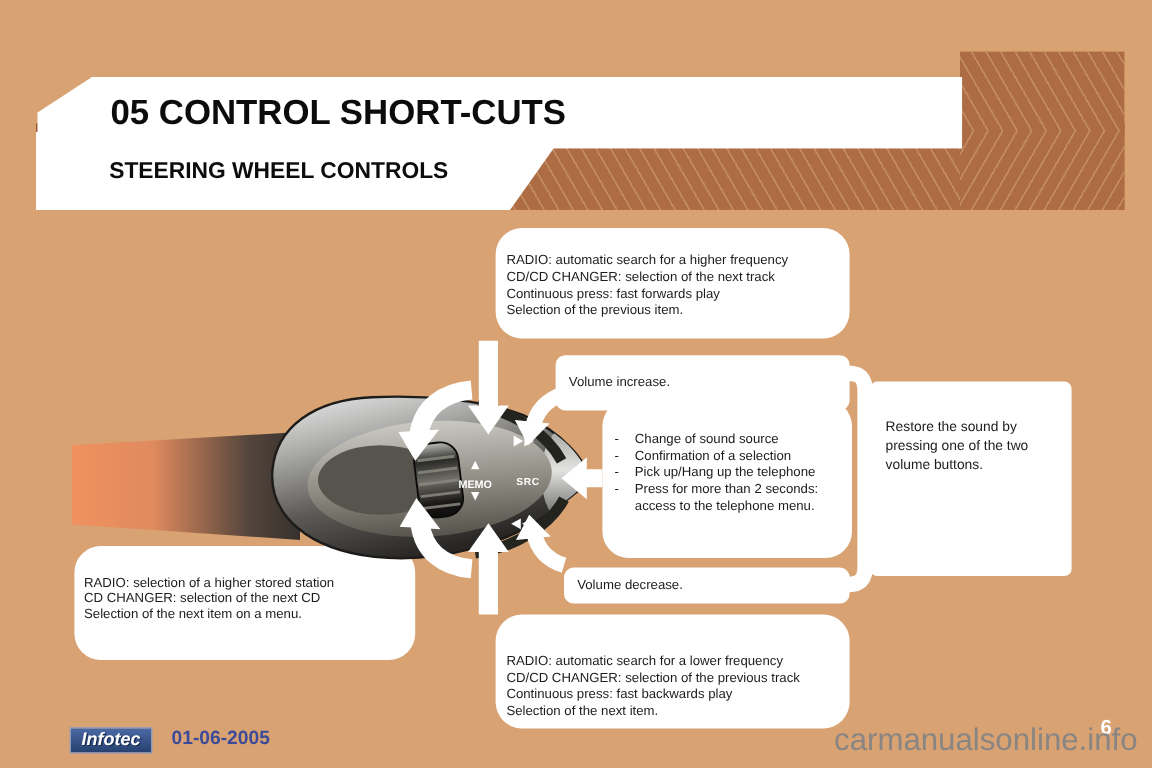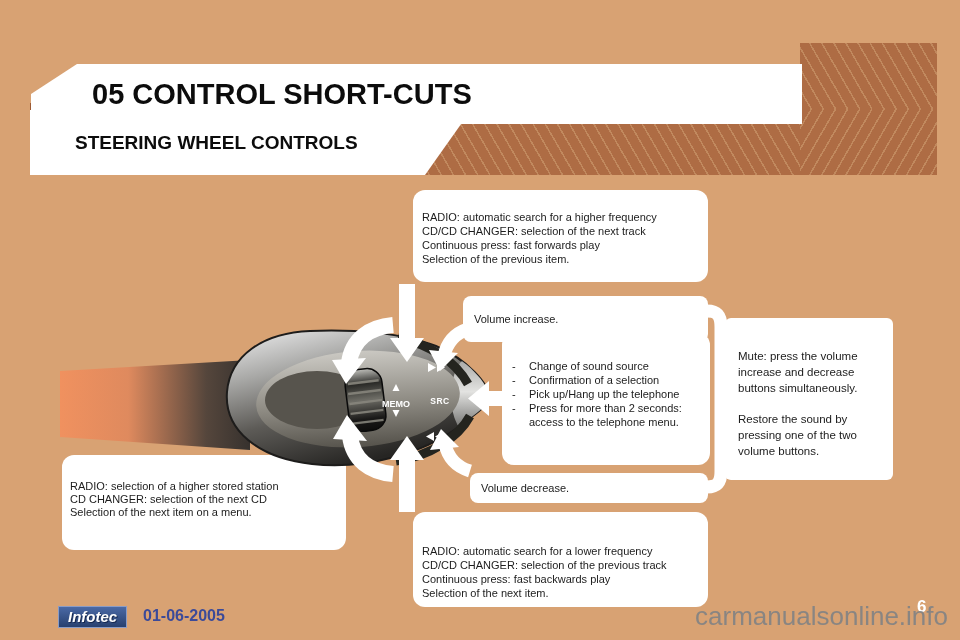--- a/index.html
+++ b/index.html
@@ -19,24 +19,24 @@
                      repeating-linear-gradient(120deg,rgba(0,0,0,0) 0 9px,#c1895e 9px 10.5px);
     background-size:100% 50%,100% 50%;background-position:top,bottom;background-repeat:no-repeat;}
 
   .title-box{position:absolute;left:31px;top:43px;width:771px;height:60px;background:#fff;
     clip-path:polygon(46px 0,100% 0,100% 100%,0 100%,0 50%);
     display:flex;align-items:center;padding-left:61px;box-sizing:border-box;margin-top:21px;}
   .title-box h1{margin:0;font-size:29px;font-weight:bold;color:#0c0c0c;letter-spacing:0;}
   .subtitle-box{position:absolute;left:30px;top:110px;width:441px;height:65px;background:#fff;
     clip-path:polygon(0 0,100% 0,calc(100% - 46px) 100%,0 100%);
     display:flex;align-items:center;padding-left:45px;box-sizing:border-box;}
-  .subtitle-box h2{margin:0;font-size:19px;font-weight:bold;color:#0c0c0c;}
-
-  
-  .callout{position:absolute;background:#fff;border-radius:12px;color:#1c1c1c;
+  .subtitle-box h2{margin:16px;font-size:19px;font-weight:bold;color:#0c0c0c;}
+
+  
+  .callout{position:absolute;background:#fff;border-radius:22px;color:#1c1c1c;
     font-size:11px;line-height:14px;box-sizing:border-box;}
   .pre{white-space:pre-line;}
   .co-top{left:413px;top:190px;width:295px;height:92px;padding:20px 8px 0 9px;}
   .co-upleft{left:62px;top:238px;width:284px;height:97px;padding:23px 8px 0 8px;line-height:13px;}
   .co-volinc{left:463px;top:296px;width:245px;height:46px;border-radius:8px;
     display:flex;align-items:center;padding-left:11px;}
   .co-center{left:502px;top:333px;width:208px;height:132px;padding:26px 6px 0 10px;}
   .co-mute{left:725px;top:318px;width:168px;height:162px;border-radius:6px;
     padding:30px 10px 0 13px;font-size:11.5px;line-height:16px;}
   .co-mute .para{margin:0 0 15px 0;}
@@ -98,21 +98,20 @@
         <span class="bullet-dash">-</span>
         <span>Pick up/Hang up the telephone</span>
       </div>
       <div class="bullet-row">
         <span class="bullet-dash">-</span>
         <span>Press for more than 2 seconds: access to the telephone menu.</span>
       </div>
     </div>
 
   <div class="callout co-mute">
-    <div class="para">Mute: press the volume increase and decrease buttons simultaneously.</div>
     <div class="para">Restore the sound by pressing one of the two volume buttons.</div>
   </div>
 
   <div class="callout co-voldec">
     <span>Volume decrease.</span>
   </div>
 
   <div class="callout co-lowleft pre">RADIO: selection of a higher stored station
 CD CHANGER: selection of the next CD
 Selection of the next item on a menu.</div>

